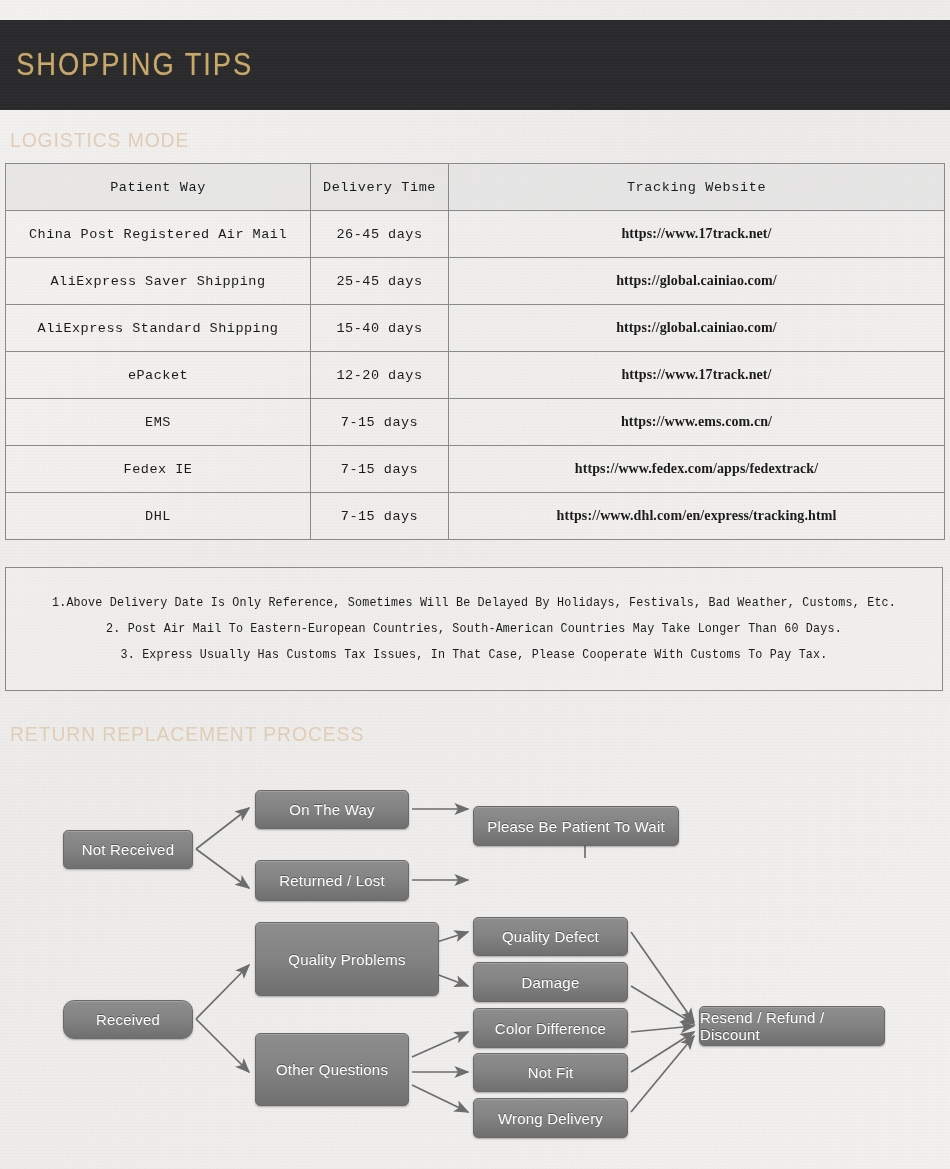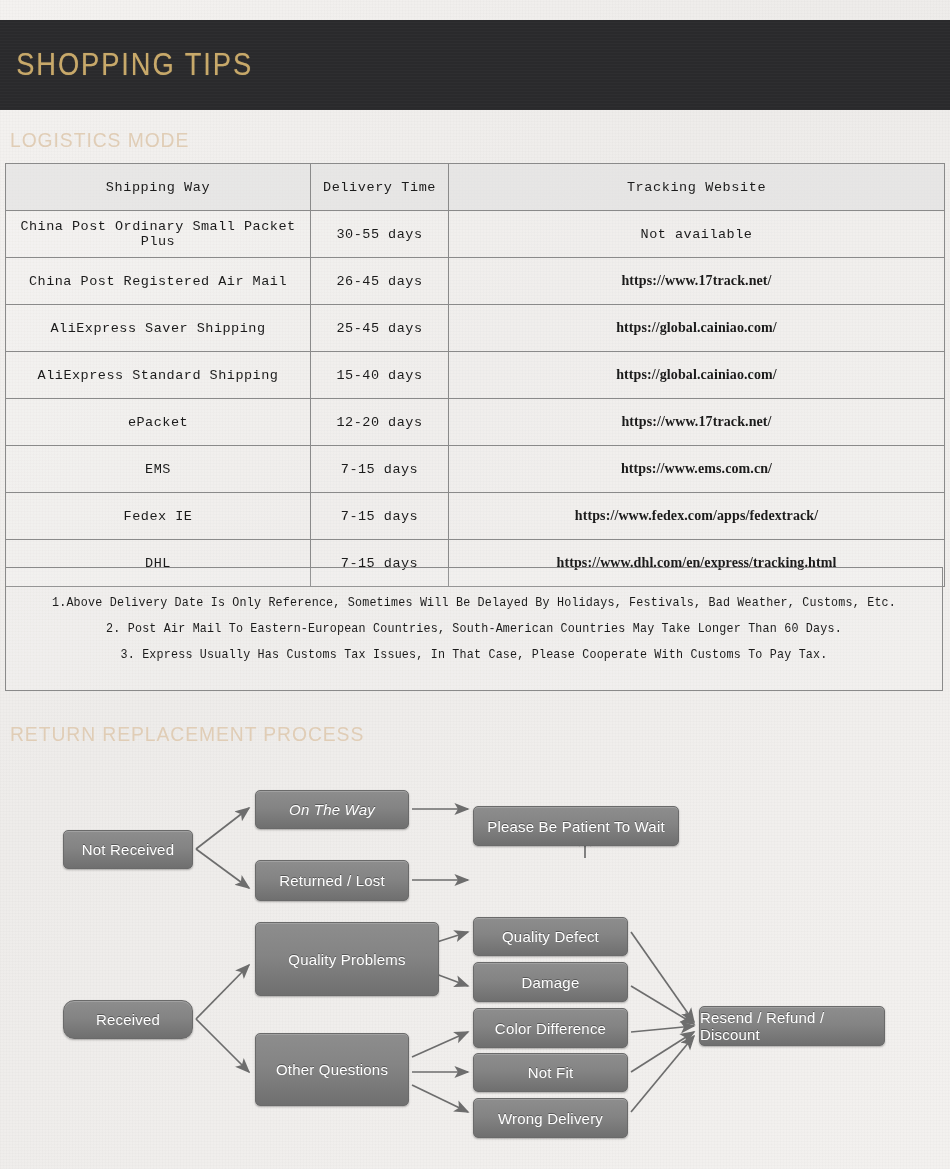--- a/index.html
+++ b/index.html
@@ -144,31 +144,26 @@
   <div class="section-title" id="logistics-title">LOGISTICS MODE</div>
 
   <table class="ship-table">
     <colgroup>
       <col class="col-way">
         <col class="col-time">
         <col class="col-site">
     </colgroup>
     <thead>
       <tr>
-        <th>Shipping Way</th>
+        <th>Patient Way</th>
         <th>Delivery Time</th>
         <th>Tracking Website</th>
       </tr>
     </thead>
     <tbody>
-      <tr>
-        <td class="cell-mono">China Post Ordinary Small Packet Plus</td>
-        <td class="cell-mono">30-55 days</td>
-        <td class="cell-mono">Not available</td>
-      </tr>
       <tr>
         <td class="cell-mono">China Post Registered Air Mail</td>
         <td class="cell-mono">26-45 days</td>
         <td class="cell-url">https://www.17track.net/</td>
       </tr>
       <tr>
         <td class="cell-mono">AliExpress Saver Shipping</td>
         <td class="cell-mono">25-45 days</td>
         <td class="cell-url">https://global.cainiao.com/</td>
       </tr>
@@ -246,21 +241,21 @@
     </svg>
 
     <div class="node" style="left:63px;top:70px;width:130px;height:39px;">
       <span>Not Received</span>
     </div>
 
     <div class="node" style="left:63px;top:240px;width:130px;height:39px;border-radius:11px;">
       <span>Received</span>
     </div>
 
-    <div class="node" style="left:255px;top:30px;width:154px;height:39px;font-style:italic;">
+    <div class="node" style="left:255px;top:30px;width:154px;height:39px;">
       <span>On The Way</span>
     </div>
 
     <div class="node" style="left:255px;top:100px;width:154px;height:41px;">
       <span>Returned / Lost</span>
     </div>
 
     <div class="node tall" style="left:255px;top:162px;width:184px;height:74px;">
       <span>Quality Problems</span>
     </div>

